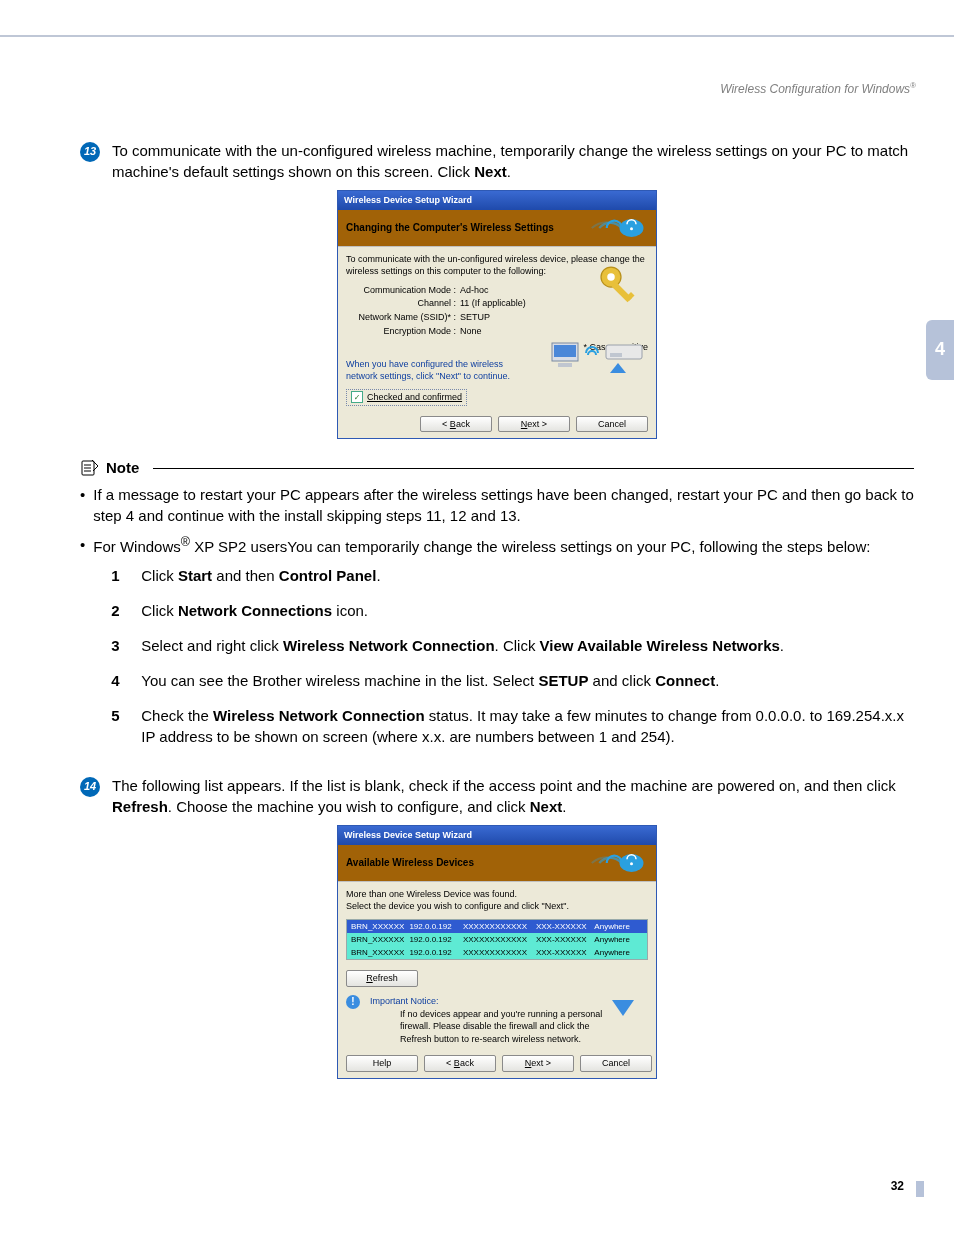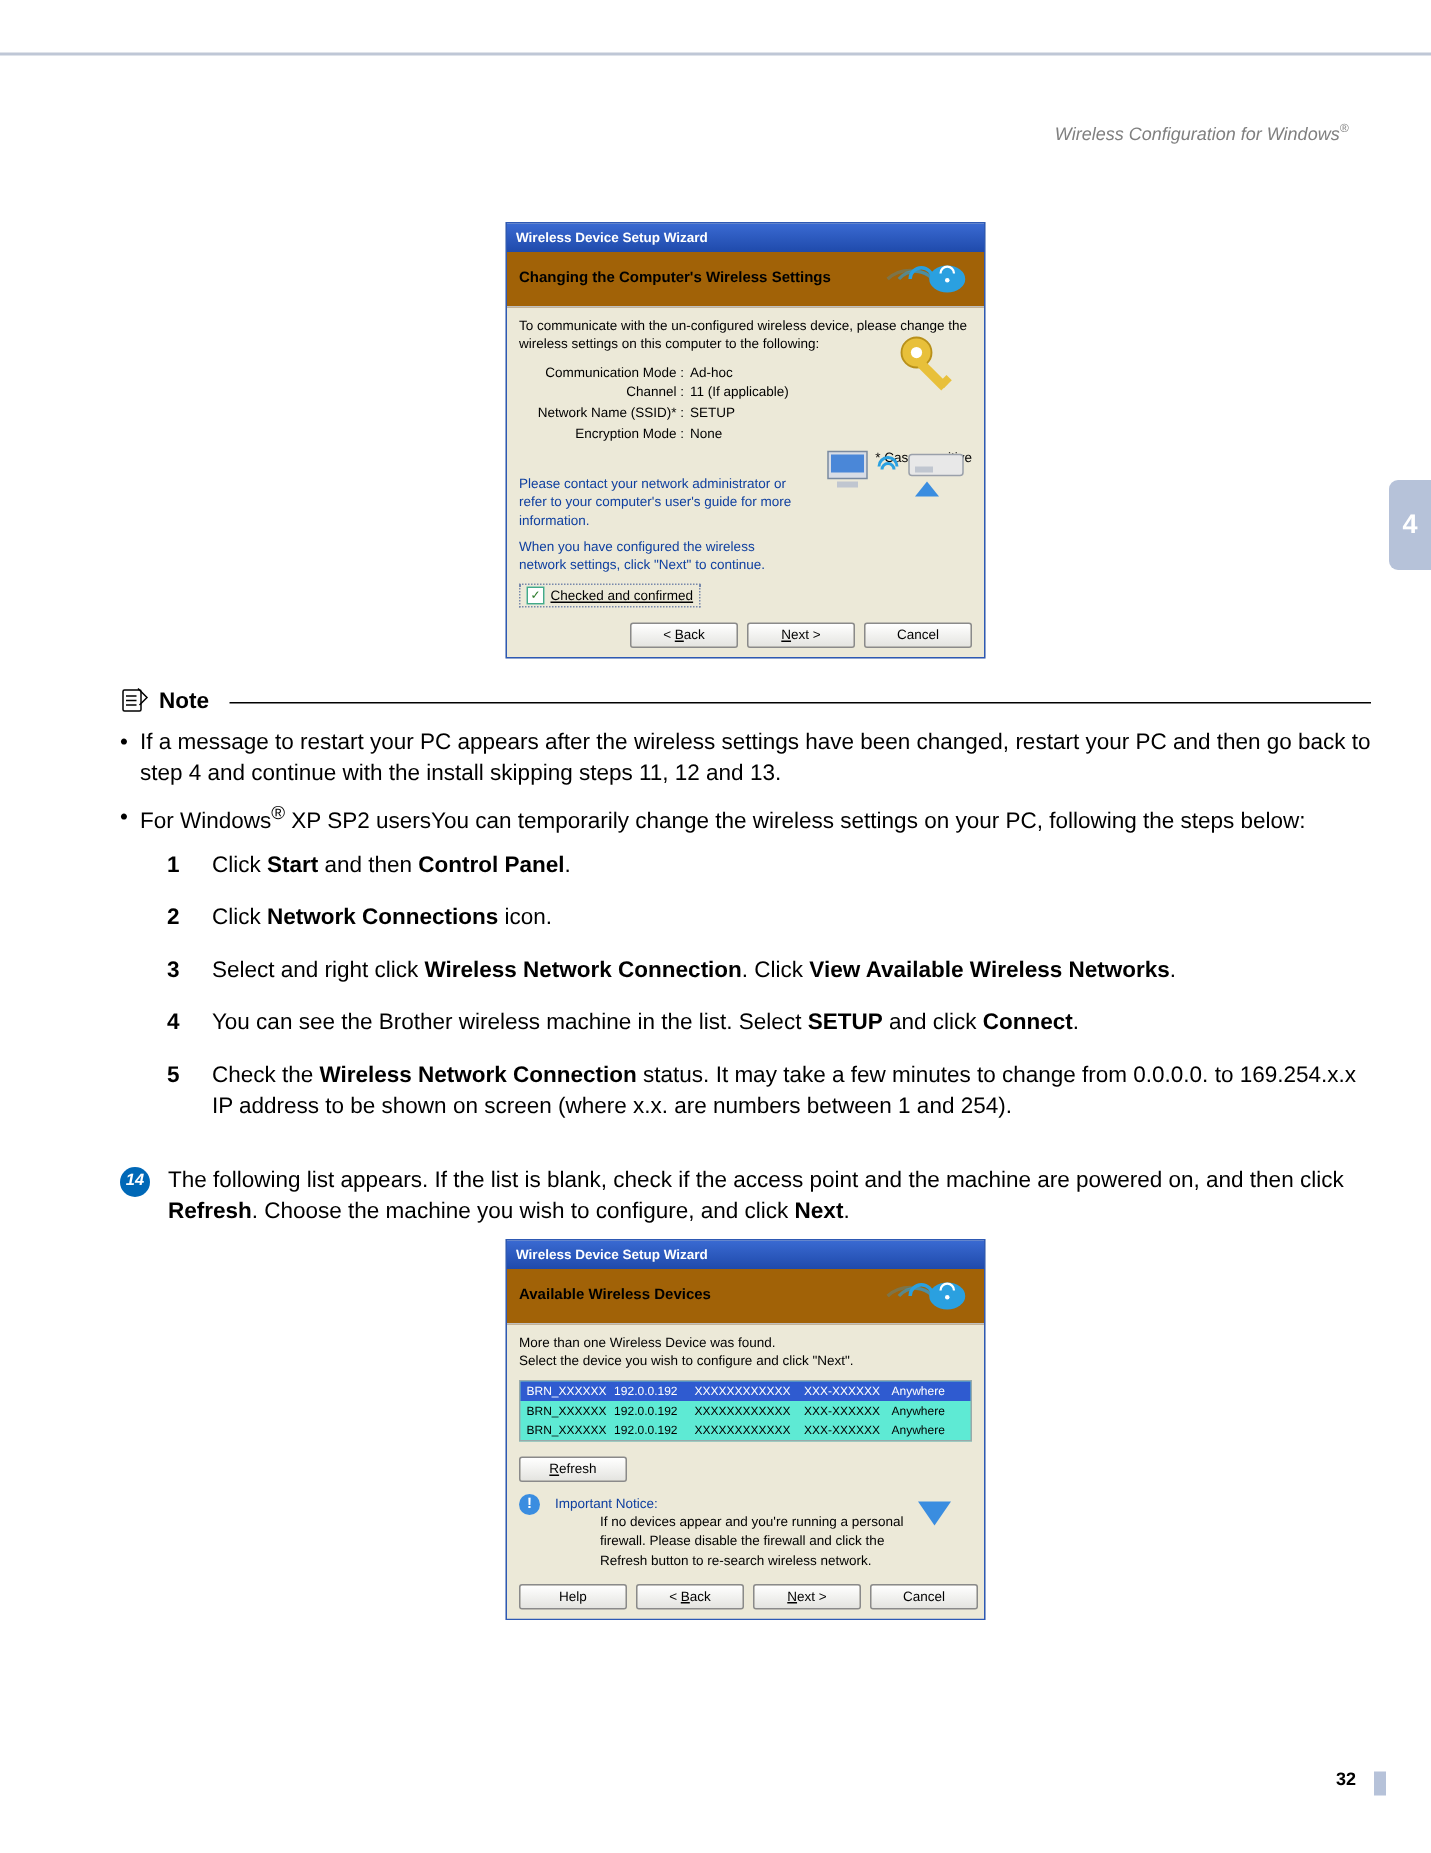--- a/index.html
+++ b/index.html
@@ -18,21 +18,21 @@
     padding: 35px 40px 30px 80px;
   }
   .top-rule {
     position: absolute;
     left: 0; right: 0; top: 35px;
     height: 2px;
     background: #bfc7d6;
   }
   .header-text {
     position: absolute;
-    right: 55px;
+    right: 38px;
     top: 80px;
     font-size: 12px;
     color: #808080;
     font-style: italic;
   }
   .header-text sup { font-size: 8px; }
   .content {
     position: absolute;
     top: 140px;
     left: 80px;
@@ -265,20 +265,26 @@
   <div class="top-rule"></div>
 
   <div class="header-text">
     <span>Wireless Configuration for Windows</span><sup>®</sup>
   </div>
 
   <div class="side-tab">4</div>
 
   <div class="content">
 
+    <div class="step">
+      <div class="step-badge">13</div>
+      <div class="step-text">
+        <span>To communicate with the un-configured wireless machine, temporarily change the wireless settings on your PC to match machine's default settings shown on this screen. Click </span><b>Next</b><span>.</span>
+      </div>
+    </div>
 
     <div class="dialog-wrap">
       <div class="xp-dialog">
         <div class="xp-title">Wireless Device Setup Wizard</div>
         <div class="xp-header">
           <div class="xp-header-title">Changing the Computer's Wireless Settings</div>
           <div class="wifi-logo">
             <svg viewBox="0 0 80 30">
                 <g fill="none" stroke="#2aa0e0" stroke-width="3">
                   <path d="M5 15 A30 30 0 0 1 45 15" opacity=".3"></path>
@@ -303,21 +309,20 @@
             </div>
           <div class="xp-row">
               <div class="xp-label">Network Name (SSID)* :</div>
               <div class="xp-val">SETUP</div>
             </div>
           <div class="xp-row">
               <div class="xp-label">Encryption Mode :</div>
               <div class="xp-val">None</div>
             </div>
           <div style="text-align:right;margin:4px 0;">* Case sensitive</div>
-          <div style="color:#1040a0;margin-bottom:4px;width:190px;">Please contact your network administrator or refer to your computer's user's guide for more information.</div>
           <div style="color:#1040a0;width:190px;">When you have configured the wireless network settings, click "Next" to continue.</div>
           <div class="checkbox-box">
             <span class="cb">✓</span>
             <span style="text-decoration:underline;">Checked and confirmed</span>
           </div>
           <div class="key-img">
             <svg viewBox="0 0 40 40">
                 <circle cx="12" cy="12" r="8" fill="#e8c03a" stroke="#b8901a"></circle>
                 <circle cx="12" cy="12" r="3" fill="#fff"></circle>
                 <rect x="16" y="16" width="18" height="5" fill="#e8c03a" transform="rotate(45 16 16)"></rect>

